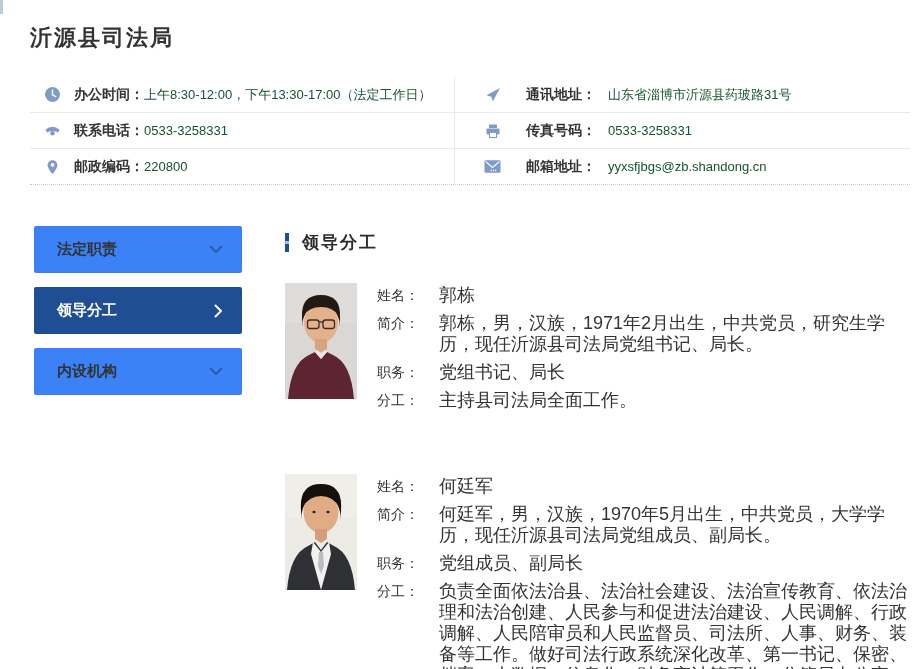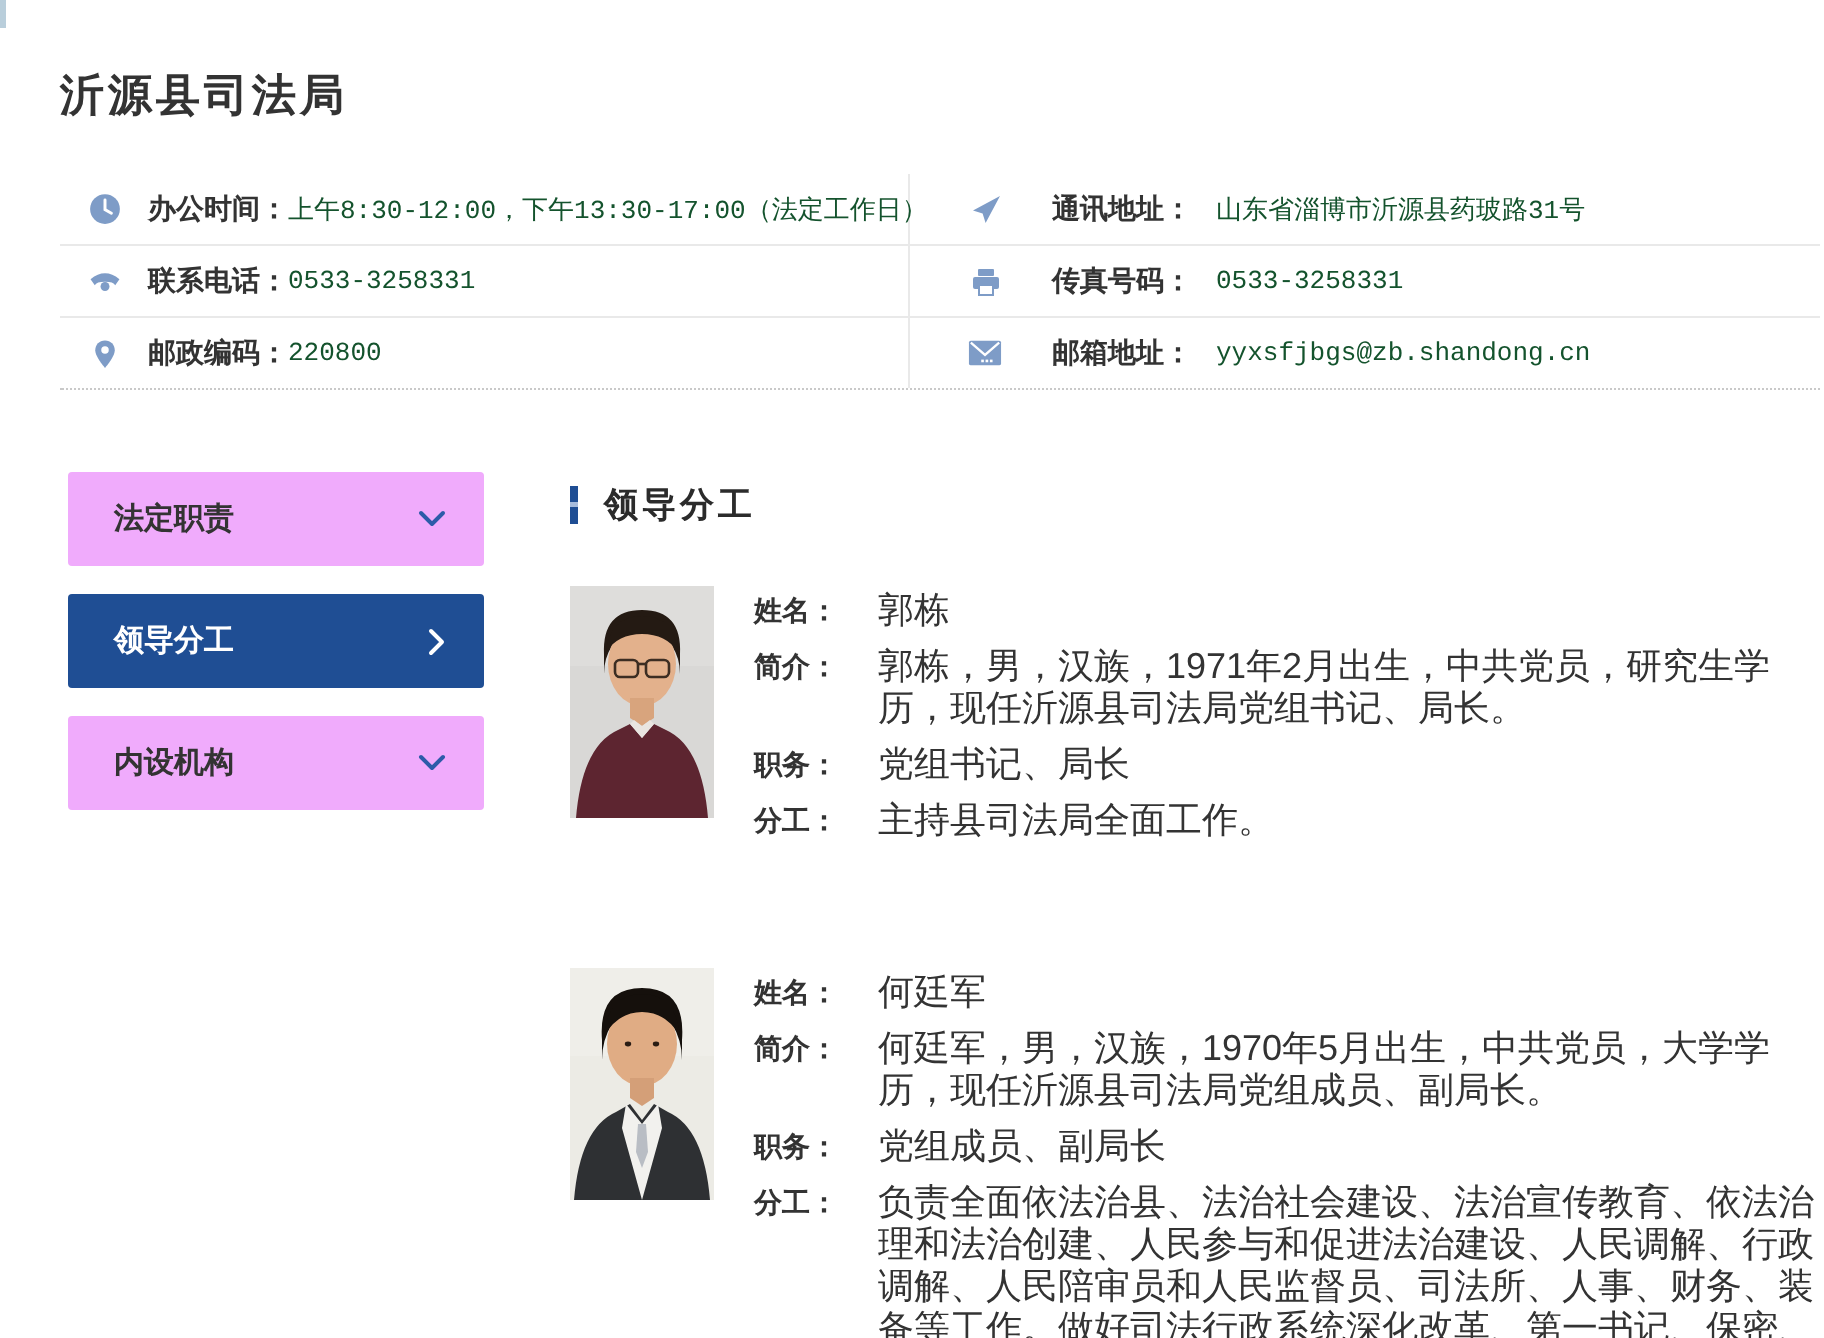--- a/index.html
+++ b/index.html
@@ -2,56 +2,56 @@
 <html><head>
 <meta charset="utf-8">
 <style>
   * { box-sizing: border-box; margin: 0; padding: 0; }
   html,body { width:912px; height:669px; background:#fff; overflow:hidden; }
   body { font-family:"Liberation Sans","DejaVu Sans",sans-serif; color:#333; position:relative; }
   .top-sliver { position:absolute; left:0; top:0; width:3px; height:14px; background:#b9cedb; }
   .page { padding:0 2px 0 30px; }
 
   
-  .page-title { font-size:22px; font-weight:bold; color:#333; padding-top:33px; letter-spacing:2px; }
-
-  
-  .contact { margin-top:24px; width:880px;font-family:Liberation Mono, monospace; }
+  .page-title { font-size:22px; font-weight:bold; color:#333; padding-top:23px; letter-spacing:2px; }
+
+  
+  .contact { margin-top:24px; width:880px; }
   .c-row { display:grid; grid-template-columns:425px 1fr; border-bottom:1px solid #e9e9e9; }
   .c-row:last-child { border-bottom:1px dotted #c9c9c9; }
   .c-cell { height:35px; display:flex; align-items:center; }
   .c-cell.left { border-right:1px solid #e9e9e9; }
   .c-cell.right { padding-left:15px;gap:12px; }
   .c-icon { width:17px; height:17px; margin:0 13px 0 14px; display:inline-flex; align-items:center; justify-content:center; flex-shrink:0; }
   .c-icon svg { display:block; }
   .c-label { font-weight:bold; font-size:14px; color:#333; white-space:nowrap; }
   .c-value { font-size:13px; color:#14532d; white-space:nowrap; }
 
   
   .cols { display:flex; margin-top:41px; align-items:flex-start; }
 
   
   .sidebar { width:208px; margin-left:4px; flex-shrink:0; }
-  .side-item { height:47px; background:#f0abfc; margin-bottom:14px; display:flex; align-items:center; justify-content:space-between; padding:0 19px 0 23px; font-size:15px; font-weight:bold; color:#333; cursor:pointer; border-radius:2px; }
+  .side-item { height:47px; background:#3b82f6; margin-bottom:14px; display:flex; align-items:center; justify-content:space-between; padding:0 19px 0 23px; font-size:15px; font-weight:bold; color:#333; cursor:pointer; border-radius:2px; }
   .side-item.active { background:#1f4e94; color:#fff; }
   .side-item .chev { display:inline-flex; }
 
   
   .main { flex:1; margin-left:43px; padding-top:5px; }
   .section-header { display:flex; align-items:center; margin-bottom:29px; }
   .marker { width:4px; height:19px; margin-right:13px;
             background:linear-gradient(to bottom,#1f4e94 0 42%,#a7bcdc 42% 56%,#1f4e94 56% 100%); }
   .section-title { font-size:17px; font-weight:bold; color:#2b2b2b; letter-spacing:2px; }
 
   .leader { display:flex; margin-bottom:56px; }
   .leader-photo { width:72px; height:116px; flex-shrink:0; margin-right:20px; }
   .leader-photo svg { display:block; }
   .fields { flex:1; padding-top:2px; max-width:530px; }
   .field { display:flex; margin-bottom:7px; }
-  .field-label { font-weight:bold; font-size:14px; width:62px; flex-shrink:0; line-height:21px; }
+  .field-label { font-weight:normal; font-size:14px; width:62px; flex-shrink:0; line-height:21px; }
   .field-value { font-size:18px; line-height:21px; flex:1; }
 </style>
 </head>
 <body>
 
 <div class="top-sliver"></div>
 
 <div class="page">
 
   <div class="page-title">沂源县司法局</div>

